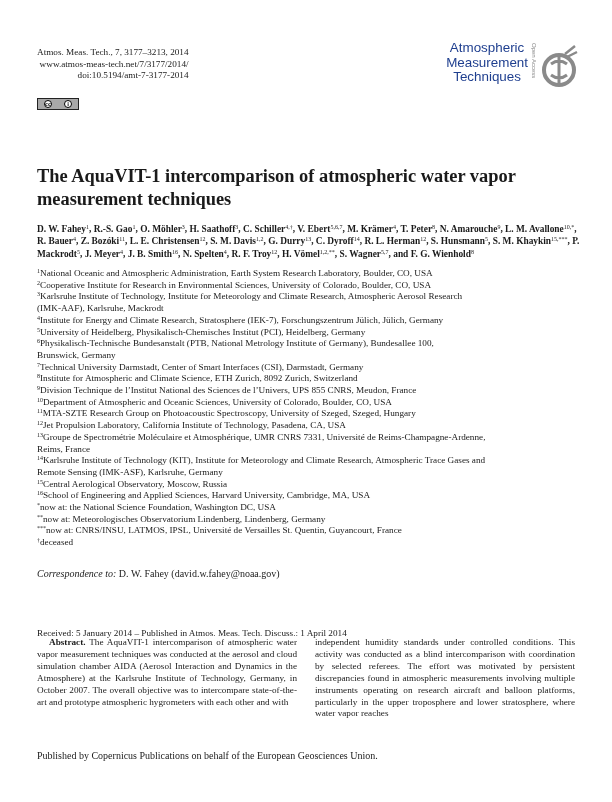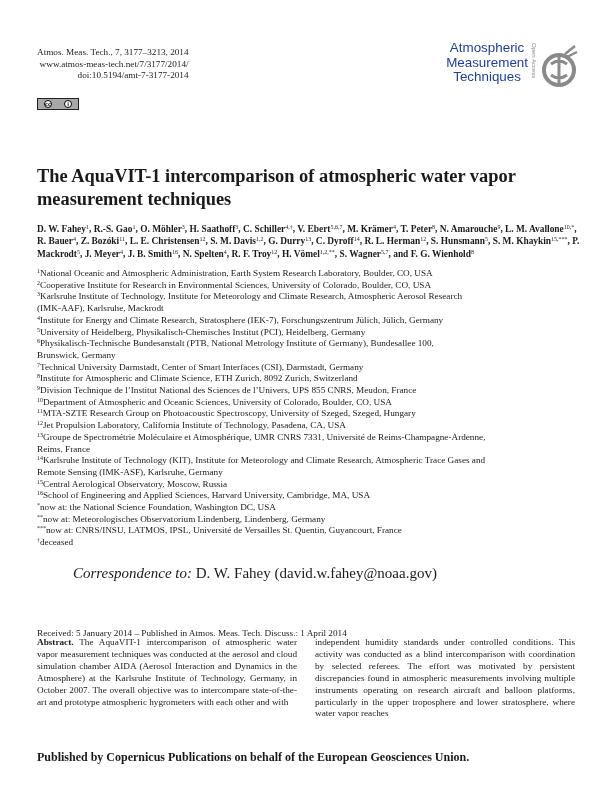--- a/index.html
+++ b/index.html
@@ -12,29 +12,29 @@
   .logo { left: 418px; top: 41px; width: 160px; height: 55px; }
   .logo-text { position: absolute; right: 50px; top: 0; text-align: center; font-family: "Liberation Sans", sans-serif; font-size: 13.4px; line-height: 14.6px; color: #1f3f8f; white-space: nowrap; }
   .logo-oa { position: absolute; left: 111px; top: 2px; width: 8px; height: 50px; font-family: "Liberation Sans", sans-serif; font-size: 6px; color: #888; writing-mode: vertical-rl; white-space: nowrap; }
   .logo-globe { position: absolute; left: 121px; top: 3px; width: 40px; height: 48px; }
   .title { left: 37px; top: 165px; font-size: 18.4px; line-height: 22.5px; font-weight: bold; width: 540px; }
   .authors { left: 37px; top: 223px; font-size: 9.4px; line-height: 12.3px; font-weight: bold; width: 550px; }
   .authors sup { font-size: 6px; font-weight: normal; vertical-align: 3px; line-height: 0; }
   .affil { left: 37px; top: 268px; font-size: 9.2px; line-height: 11.7px; width: 550px; }
   .affil div { white-space: nowrap; }
   .affil sup { font-size: 6px; vertical-align: 3px; line-height: 0; }
-  .corr { left: 37px; top: 568px; font-size: 15px; line-height: 11.7px; margin-left: 36px; }
+  .corr { left: 37px; top: 568px; font-size: 10px; line-height: 11.7px; }
   .corr .lbl { font-style: italic; }
   .dates { left: 37px; top: 628px; font-size: 9.2px; line-height: 11.7px; }
   .dates div { white-space: nowrap; }
   .col { top: 637px; width: 260px; font-size: 9.2px; line-height: 11.9px; text-align: justify; }
   .col-left { left: 37px; }
   .col-right { left: 315px; }
-  .col .ab-label { font-weight: bold; }
-  .footer { left: 37px; top: 750px; font-size: 12px; font-weight: bold; white-space: nowrap; }
+  .col .ab-label { font-weight: bold; margin-left: 12px; }
+  .footer { left: 37px; top: 750px; font-size: 10px; font-weight: normal; white-space: nowrap; }
 </style>
 </head>
 <body>
 
 <div class="abs hdr">
   <div>Atmos. Meas. Tech., 7, 3177–3213, 2014</div>
   <div>www.atmos-meas-tech.net/7/3177/2014/</div>
   <div>doi:10.5194/amt-7-3177-2014</div>
 </div>
 

